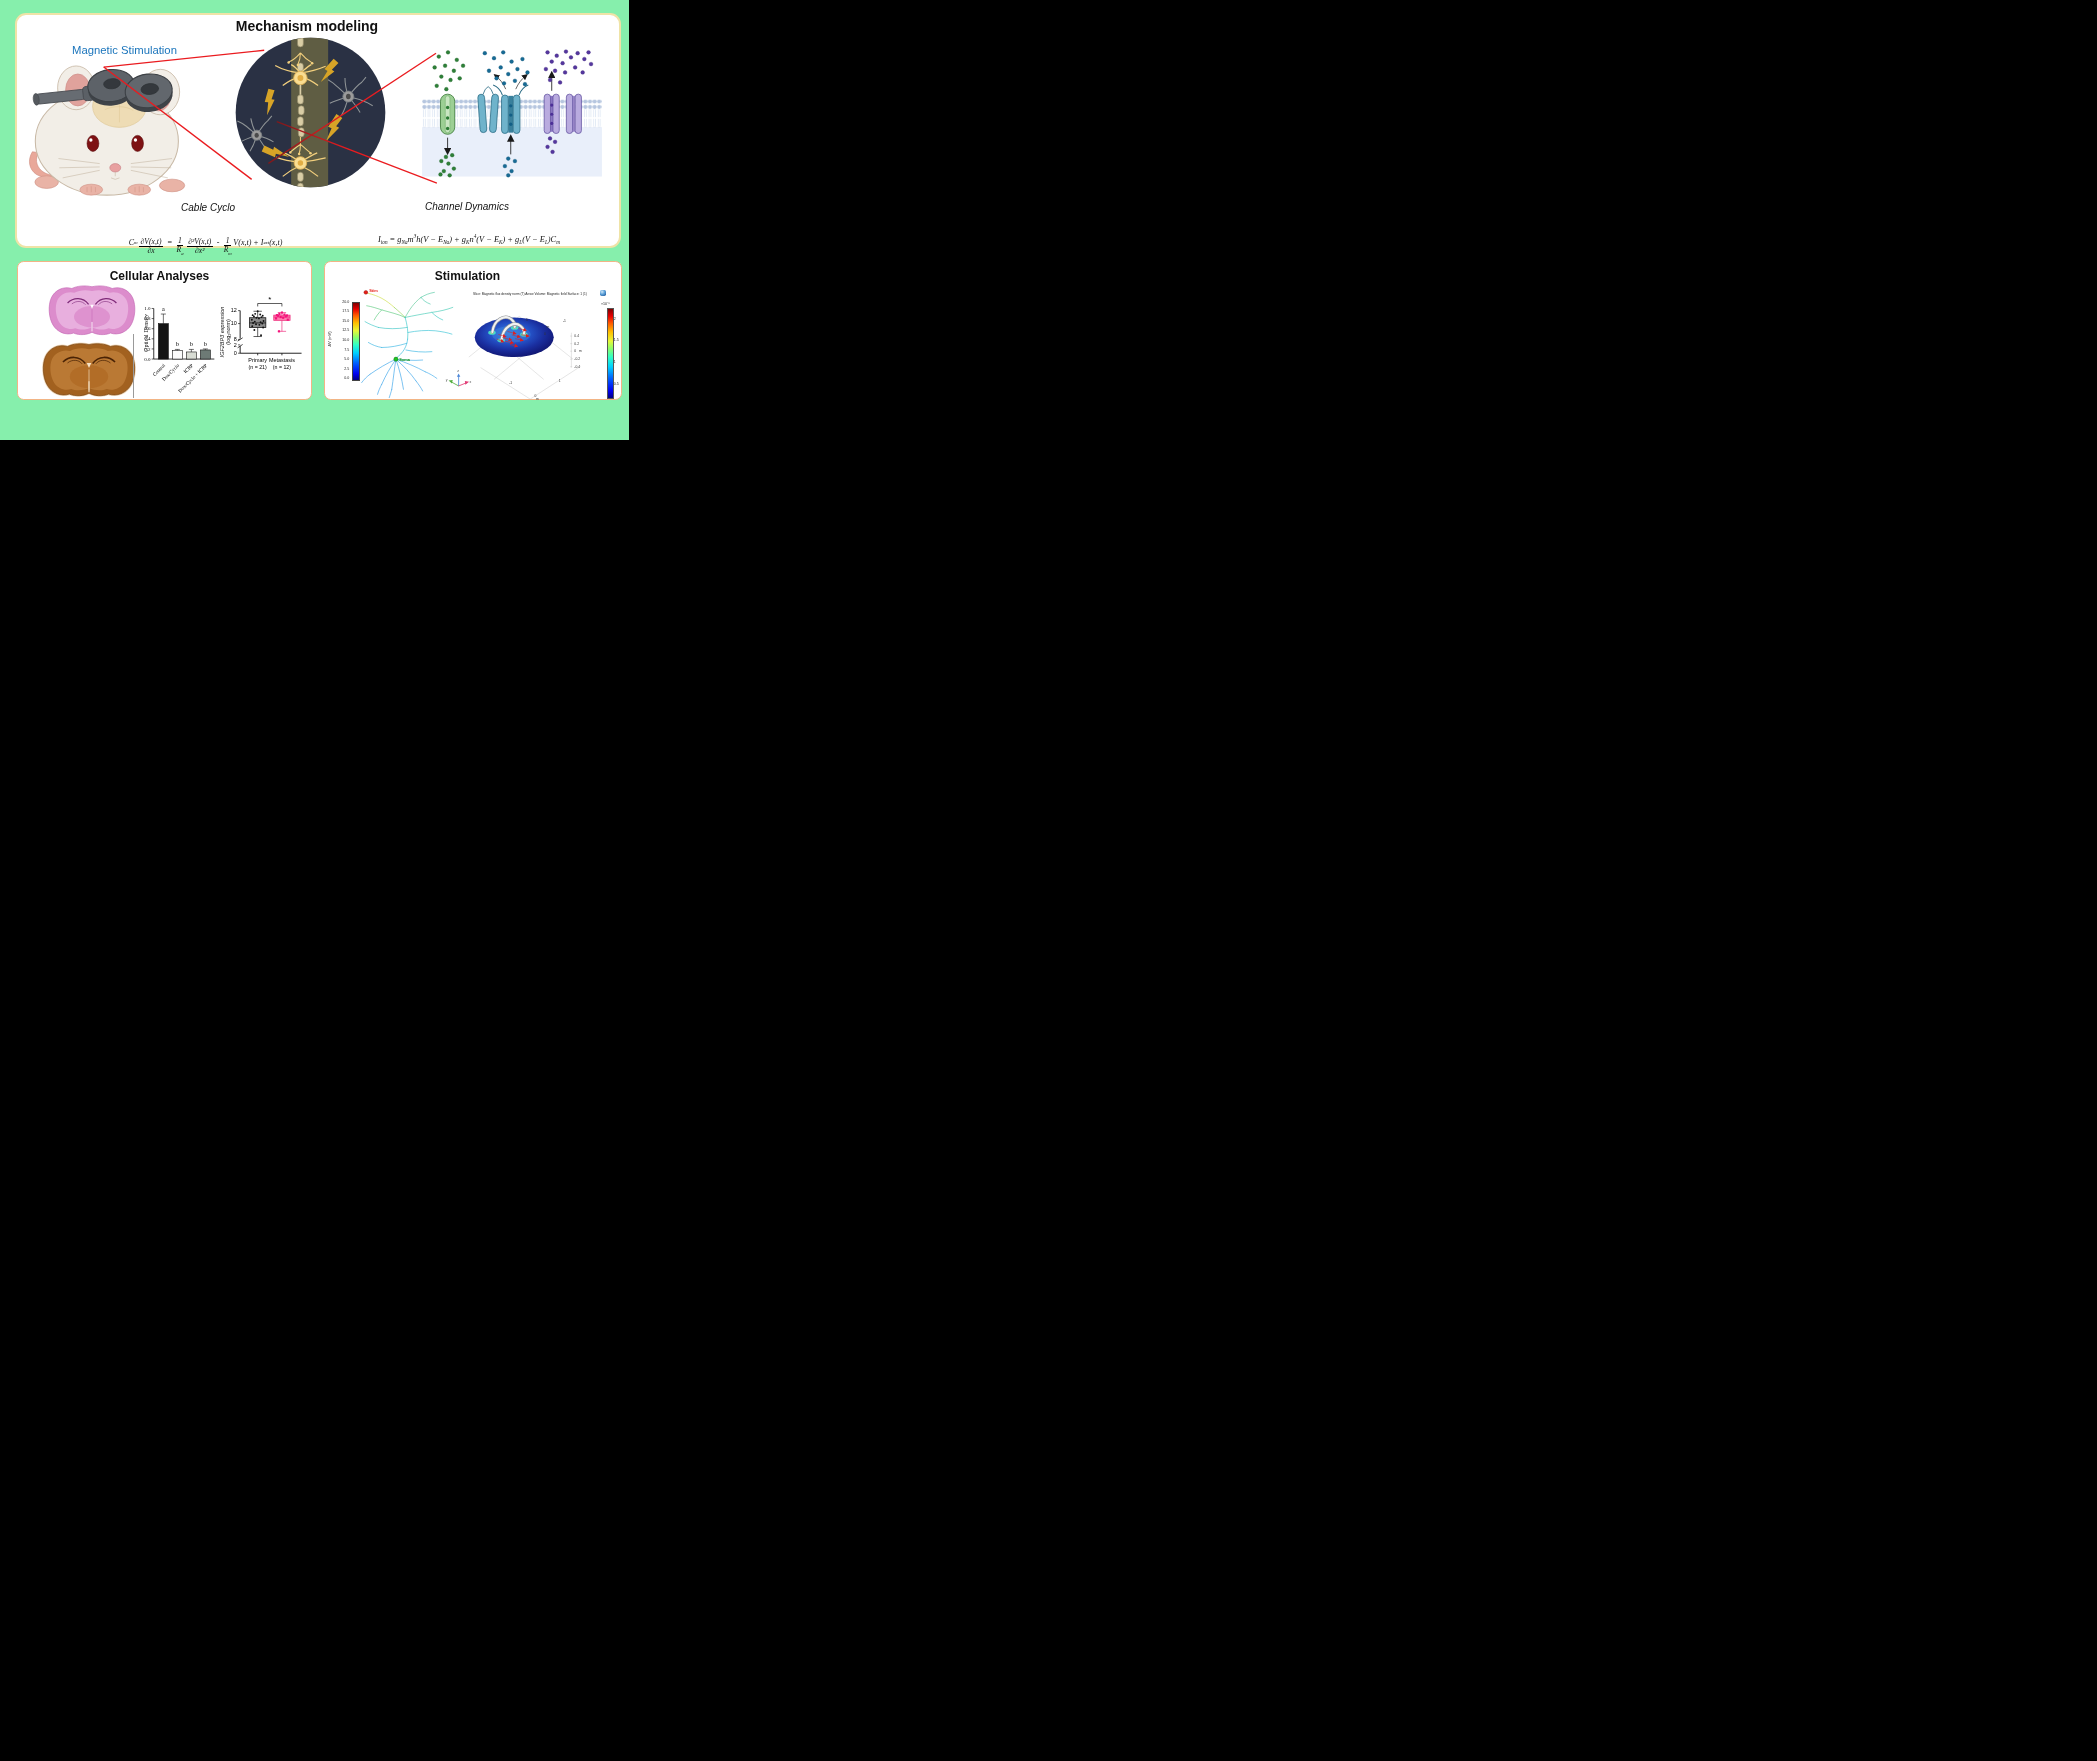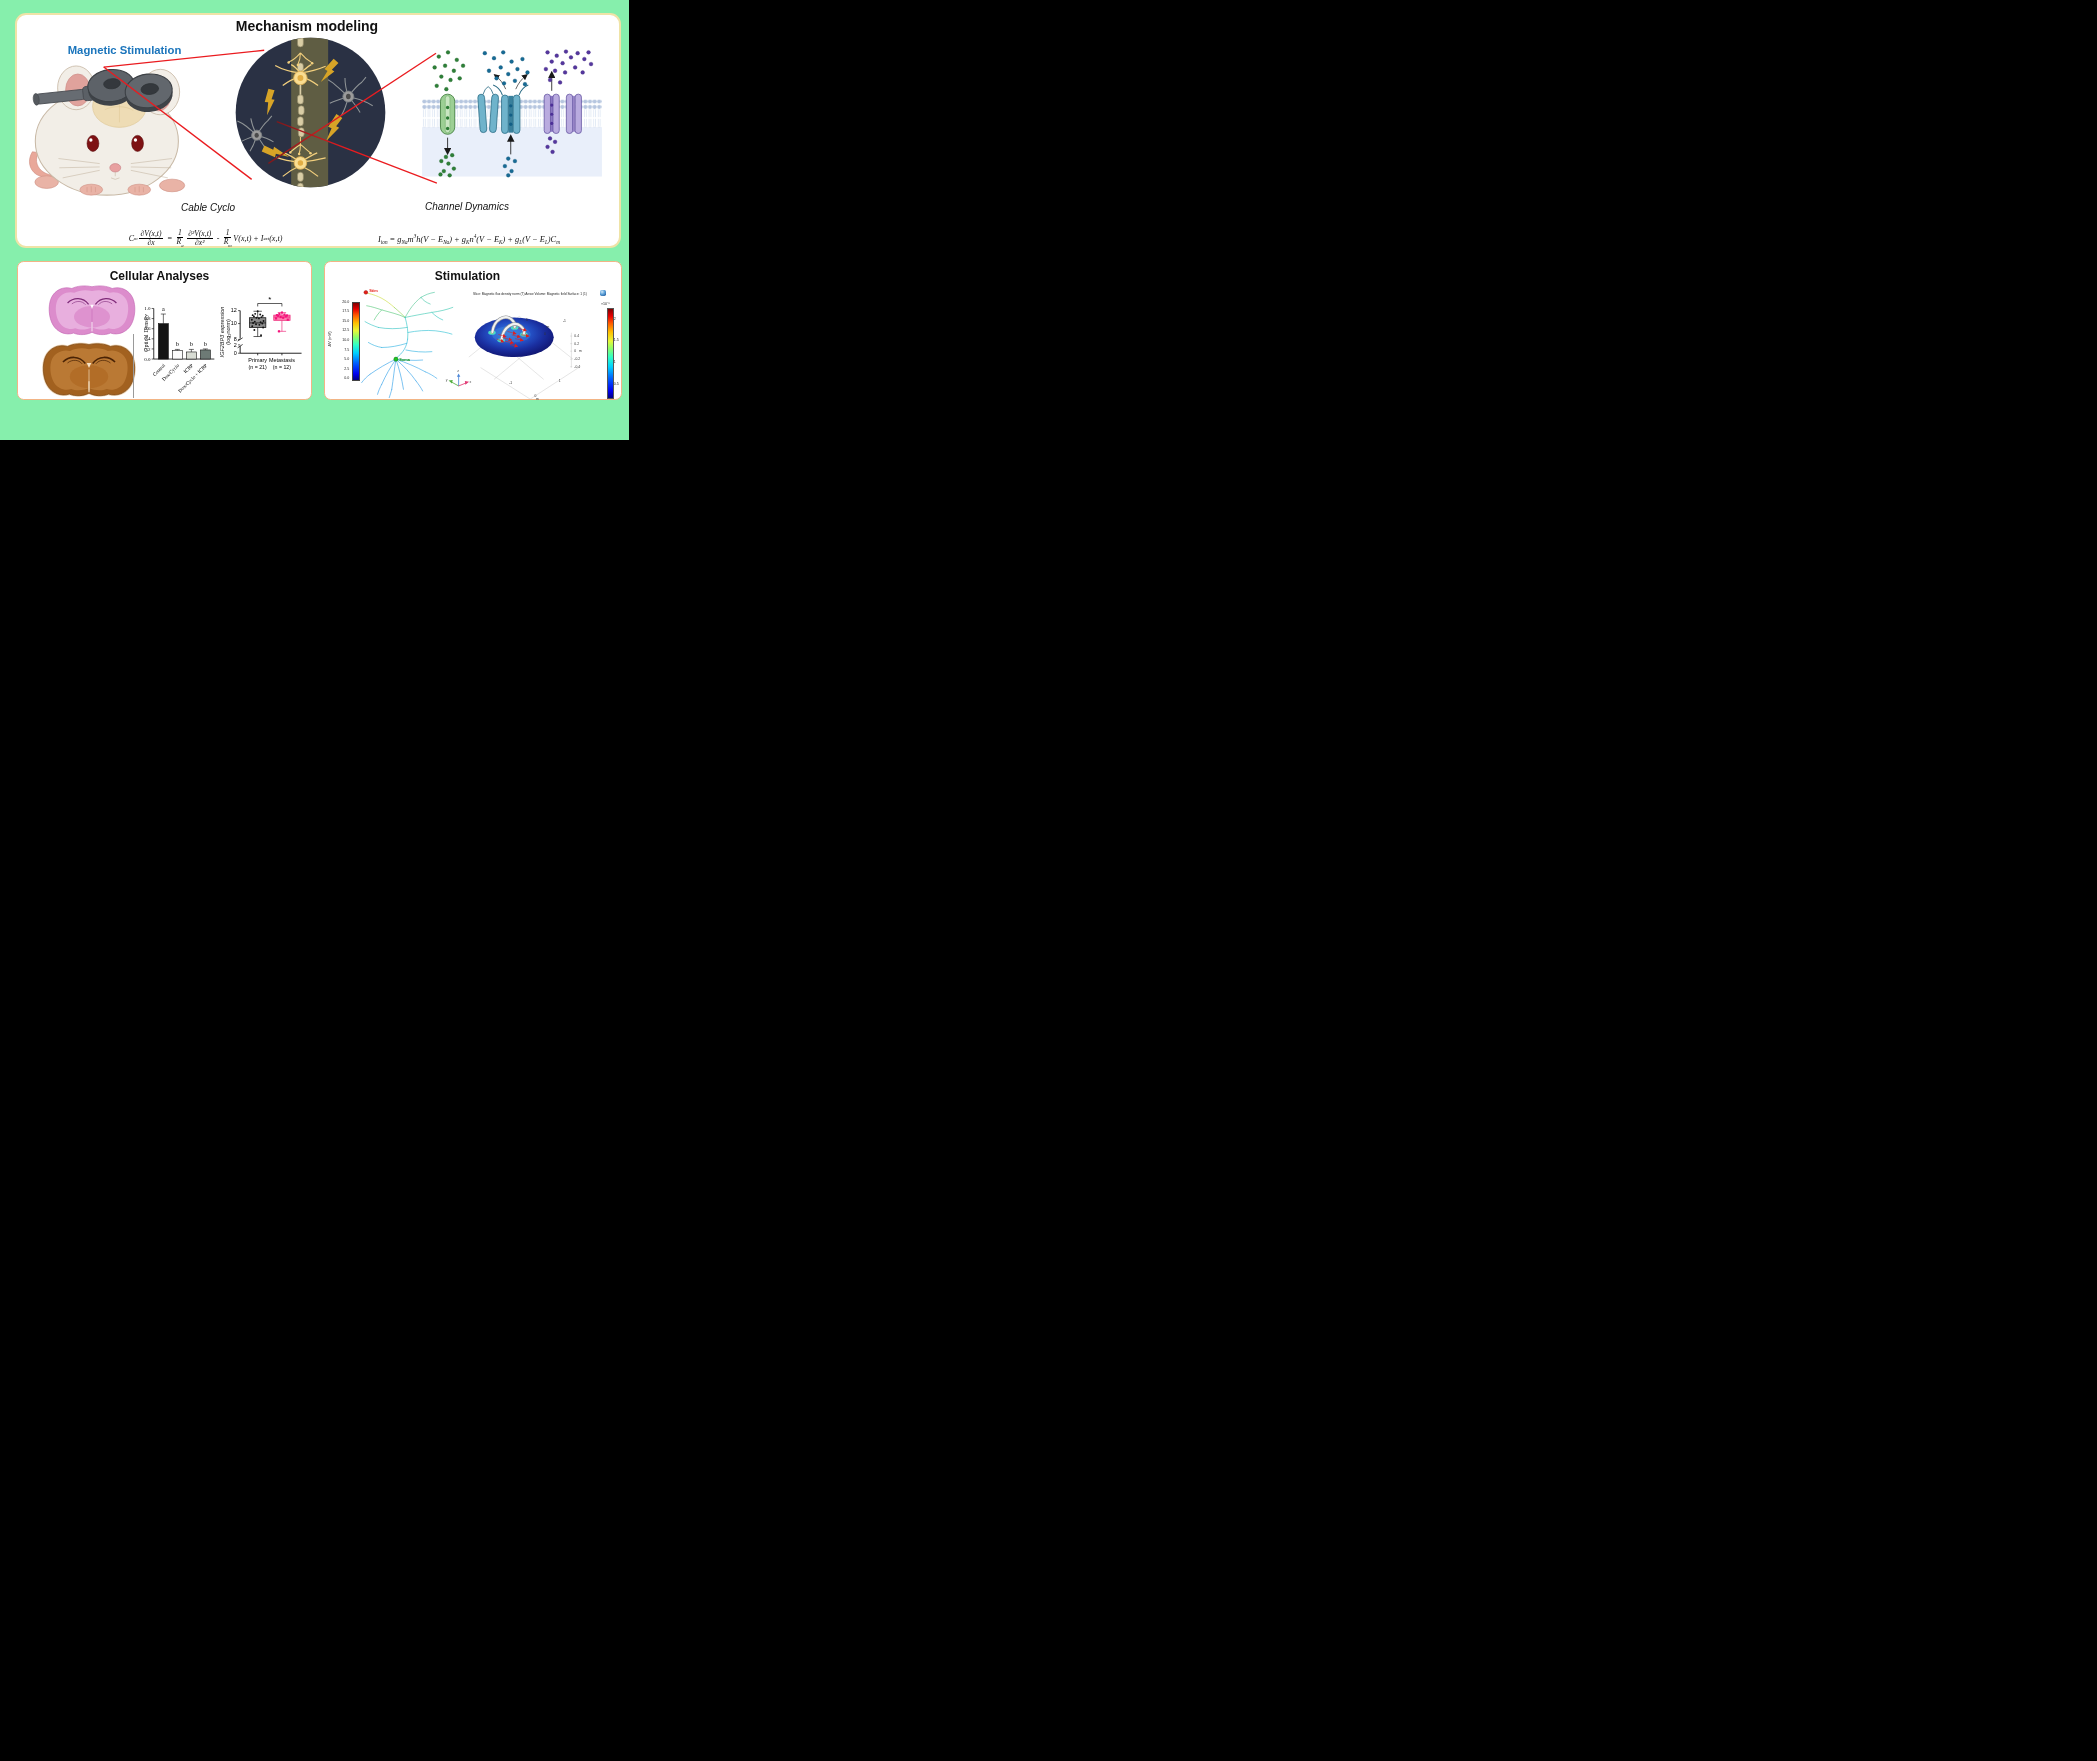--- a/index.html
+++ b/index.html
@@ -5,32 +5,32 @@
   html,body{margin:0;padding:0;background:#000;}
   .stage{position:relative;width:629px;height:440px;background:#86efac;overflow:hidden;
          font-family:"Liberation Sans",sans-serif;color:#111;}
   .ab{position:absolute;}
   .panel{position:absolute;background:#fff;}
   #panel-top{left:14.7px;top:12.6px;width:602px;height:231px;border:2.5px solid #efe3a7;border-radius:11px;}
   #panel-bl{left:17px;top:261px;width:293px;height:137px;border:1.7px solid #f2b485;border-radius:6.7px;}
   #panel-br{left:324px;top:261px;width:296px;height:137px;border:1.7px solid #f2b485;border-radius:6.7px;}
   .big-title{font-weight:bold;text-align:center;}
   #t-mech{left:202px;top:17.6px;width:210px;font-size:14px;}
-  #t-mag{left:54px;top:44px;width:141px;font-size:11.3px;color:#1b75bc;font-weight:bold;text-align:center;}
+  #t-mag{left:54px;top:44px;width:141px;font-size:11.3px;color:#1b75bc;font-weight:normal;text-align:center;}
   #t-cable{left:166px;top:202px;width:84px;font-size:10px;font-style:italic;text-align:center;}
   #t-chan{left:425px;top:201px;width:89px;font-size:10px;font-style:italic;text-align:left;}
   #t-cell{left:103px;top:269px;width:113px;font-size:12px;}
   #t-sim{left:432px;top:269px;width:71px;font-size:12px;}
   .eq{font-family:"Liberation Serif",serif;font-style:italic;}
   #eq-cable{left:89px;top:229px;width:233px;display:flex;justify-content:center;align-items:center;font-size:8px;}
   #eq-chan{left:329px;top:233px;width:280px;text-align:center;font-size:8.4px;}
   .eq sub{font-size:.62em;}
   .eq sup{font-size:.62em;}
   .frac{display:inline-flex;flex-direction:column;align-items:center;vertical-align:middle;margin:0 1.7px;line-height:1.1;font-size:.95em;}
-  .frac .num{padding:0 1.3px;border-bottom:0.7px solid #000;}
+  .frac .num{padding:0 1.3px;border-bottom:0.7px solid #000;margin-top:8px;}
   .jet{background:linear-gradient(to top,#000084 0%,#0000f0 8%,#0060ff 22%,#00d0ff 35%,#31ffc5 46%,#91ff66 56%,#e8f838 64%,#ffc000 74%,#ff5a00 84%,#e60000 92%,#800000 100%);}
   #nv-cb{left:352px;top:302px;width:6.3px;height:77px;border:0.4px solid #444;}
   #nv-ticks{left:334px;top:300px;width:17px;height:84px;}
   .nvt{position:absolute;right:1.7px;width:14.3px;text-align:right;font-size:3.6px;color:#222;}
   .vlabel{position:absolute;transform:translate(-50%,-50%) rotate(-90deg);white-space:nowrap;}
   #nv-label{left:329px;top:339px;font-size:4px;color:#222;}
   #bar-ylabel{left:146px;top:333px;font-size:6px;font-family:"Liberation Serif",serif;}
   #box-ylabel{left:225px;top:332px;text-align:center;font-size:5.5px;line-height:1.15;}
   #box-ylabel .l1{font-style:italic;}
   #sep-line{left:133px;top:334px;width:0.8px;height:64px;background:#9a9a9a;}

